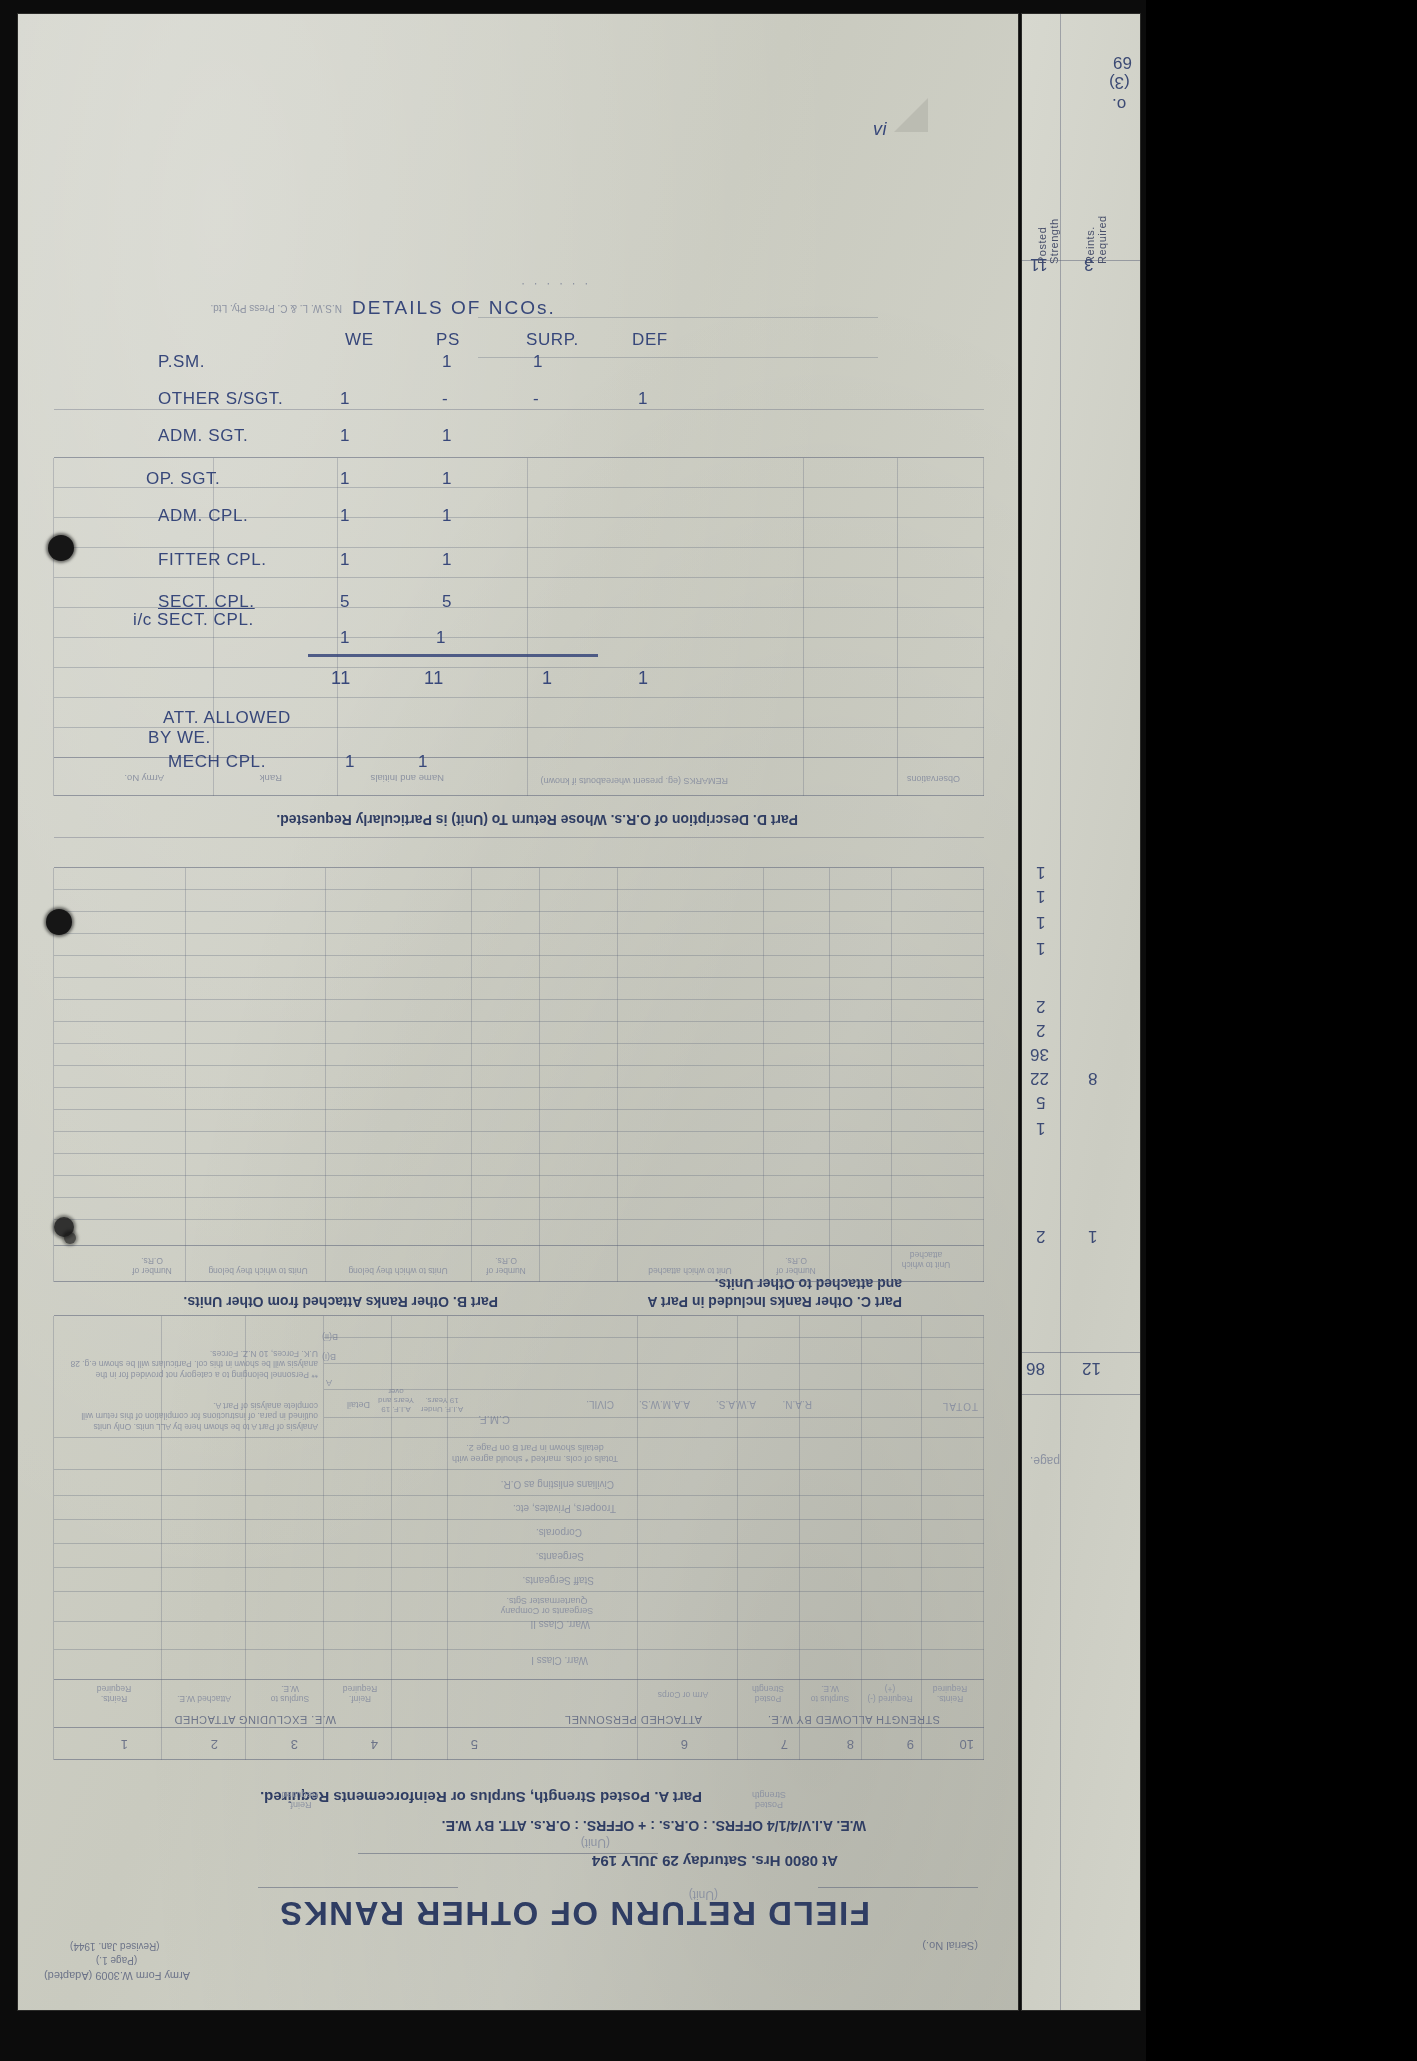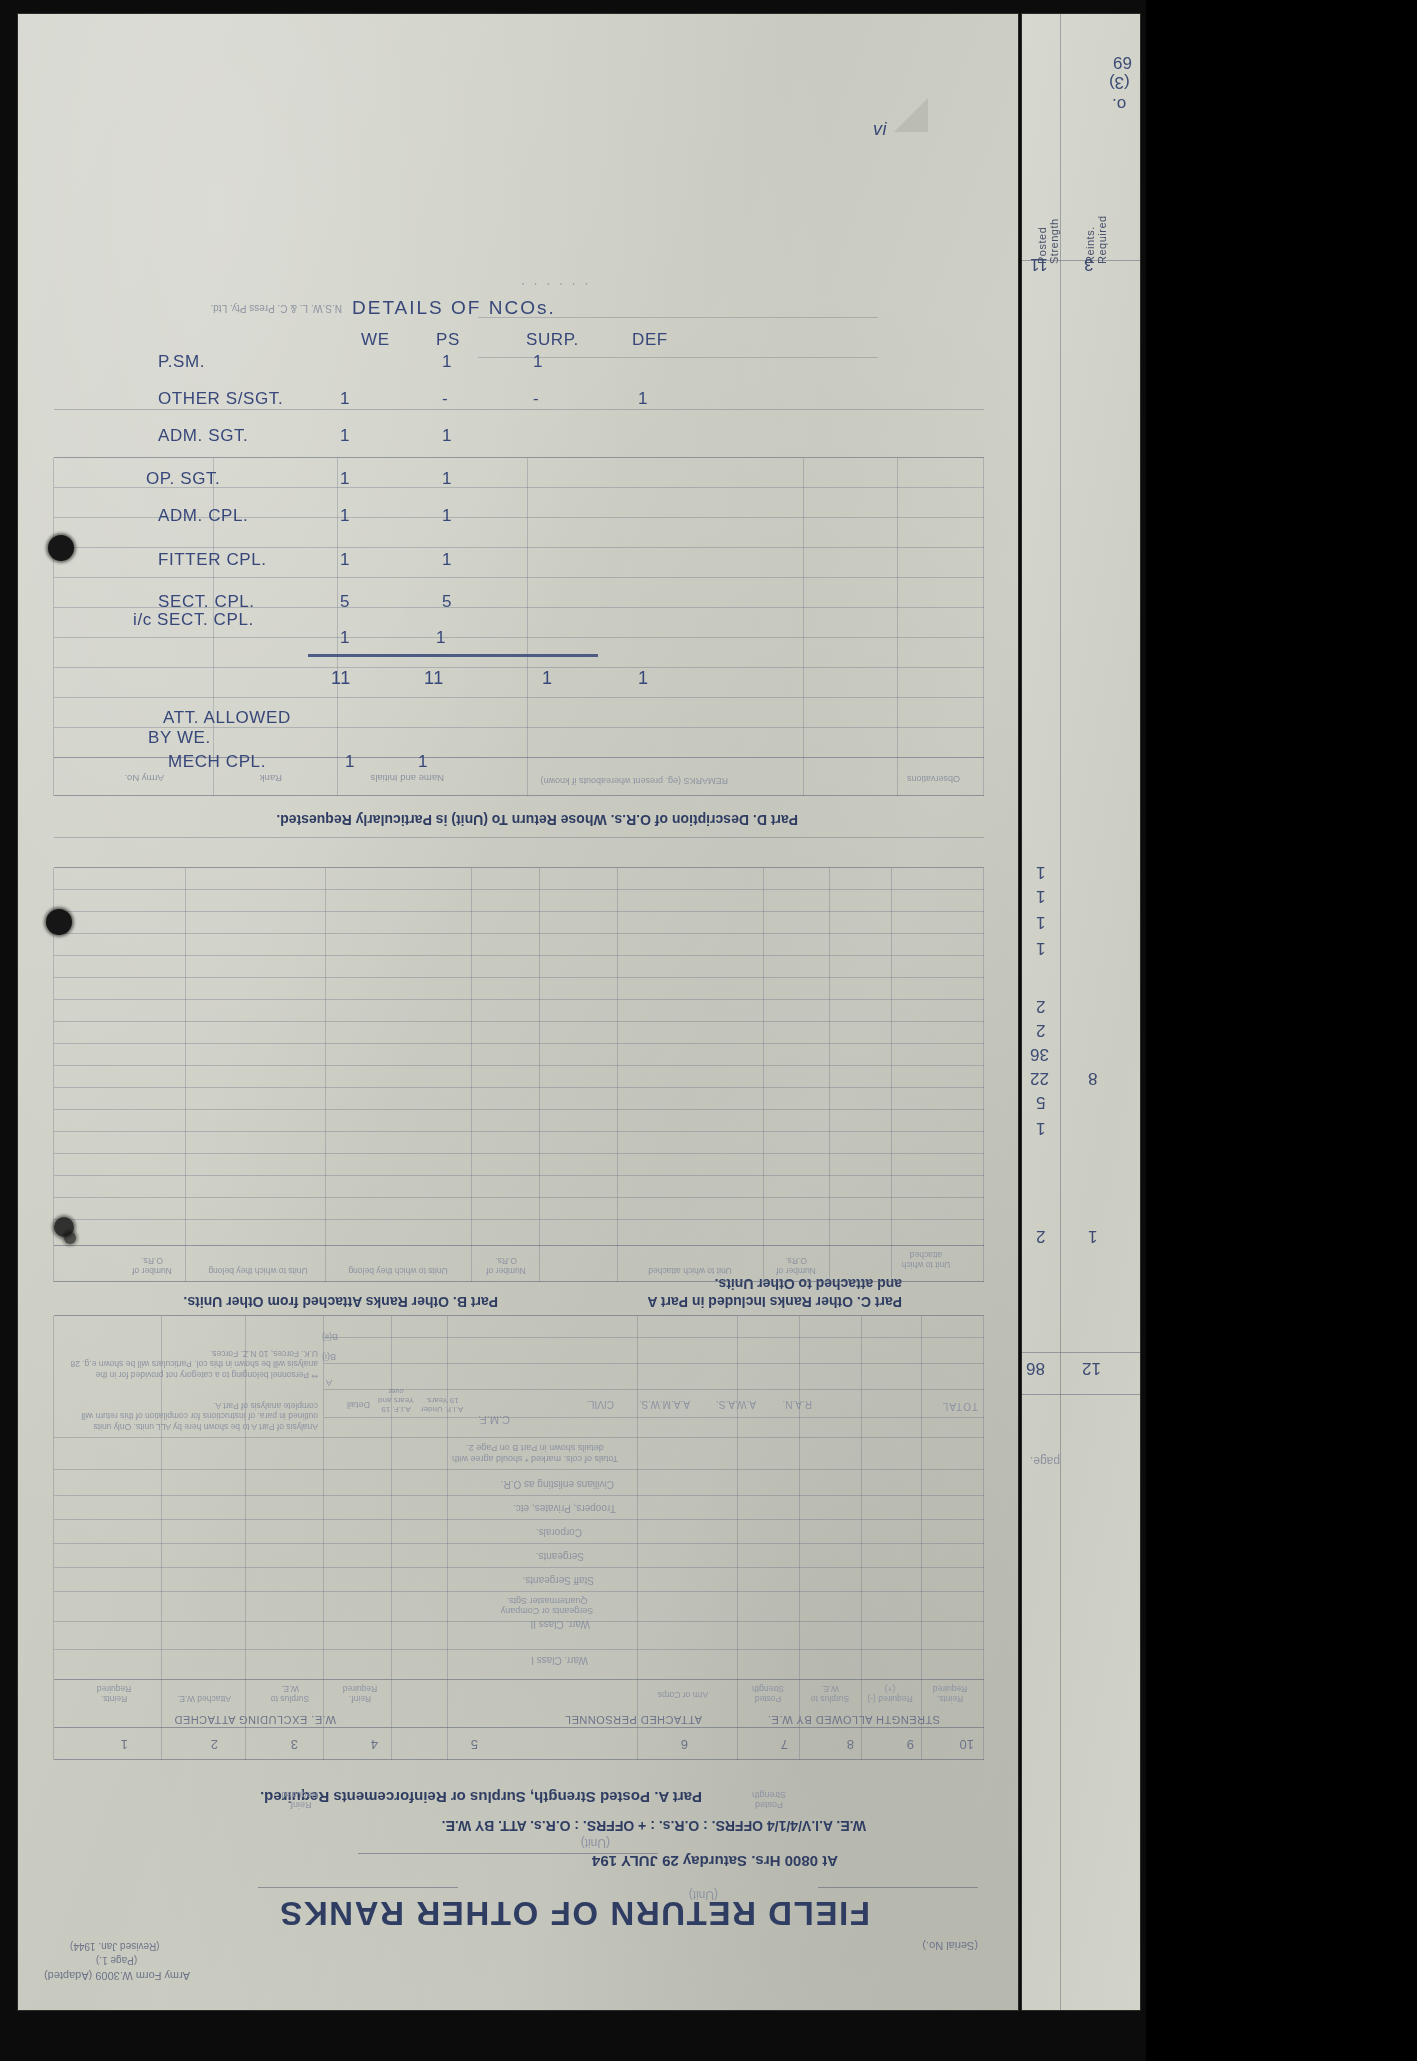--- a/index.html
+++ b/index.html
@@ -252,21 +252,21 @@
       <div class="hline faintl" style="left:140px;top:1692px;width:400px;"></div>
       <div class="t vfaint" style="left:676px;top:1696px;font-size:10px;">N.S.W. L. &amp; C. Press Pty. Ltd.</div>
       <div class="t vfaint" style="left:430px;top:1716px;font-size:12px;letter-spacing:3px;">. . . . . .</div>
 
     </div>
 
     <div style="position:absolute;inset:0;">
 
       <div class="t typed" style="left:334px;top:283px;font-size:19px;letter-spacing:2px;">DETAILS OF NCOs.</div>
 
-      <div class="t typed" style="left:343px;top:316px;font-size:17px;">WE</div>
+      <div class="t typed" style="left:327px;top:316px;font-size:17px;">WE</div>
       <div class="t typed" style="left:418px;top:316px;font-size:17px;">PS</div>
       <div class="t typed" style="left:508px;top:316px;font-size:17px;">SURP.</div>
       <div class="t typed" style="left:614px;top:316px;font-size:17px;">DEF</div>
 
       <div class="t typed" style="left:140px;top:338px;font-size:17px;">P.SM.</div>
       <div class="t typed" style="left:327px;top:338px;font-size:17px;"></div>
       <div class="t typed" style="left:424px;top:338px;font-size:17px;">1</div>
       <div class="t typed" style="left:515px;top:338px;font-size:17px;">1</div>
       <div class="t typed" style="left:620px;top:338px;font-size:17px;"></div>
 
@@ -285,21 +285,21 @@
       <div class="t typed" style="left:424px;top:455px;font-size:17px;">1</div>
 
       <div class="t typed" style="left:140px;top:492px;font-size:17px;">ADM. CPL.</div>
       <div class="t typed" style="left:322px;top:492px;font-size:17px;">1</div>
       <div class="t typed" style="left:424px;top:492px;font-size:17px;">1</div>
 
       <div class="t typed" style="left:140px;top:536px;font-size:17px;">FITTER CPL.</div>
       <div class="t typed" style="left:322px;top:536px;font-size:17px;">1</div>
       <div class="t typed" style="left:424px;top:536px;font-size:17px;">1</div>
 
-      <div class="t typed" style="left:140px;top:578px;font-size:17px;">SECT. CPL.</div>
+      <div class="t typed" style="left:140px;top:578px;font-size:17px;text-decoration:underline;">SECT. CPL.</div>
       <div class="t typed" style="left:322px;top:578px;font-size:17px;">5</div>
       <div class="t typed" style="left:424px;top:578px;font-size:17px;">5</div>
 
       <div class="t typed" style="left:115px;top:596px;font-size:17px;">i/c SECT. CPL.</div>
       <div class="t typed" style="left:322px;top:614px;font-size:17px;">1</div>
       <div class="t typed" style="left:418px;top:614px;font-size:17px;">1</div>
 
       <div style="position:absolute;left:290px;top:640px;width:290px;height:3px;background:#37477a;opacity:.85;"></div>
 
       <div class="t typed" style="left:313px;top:654px;font-size:18px;">11</div>

